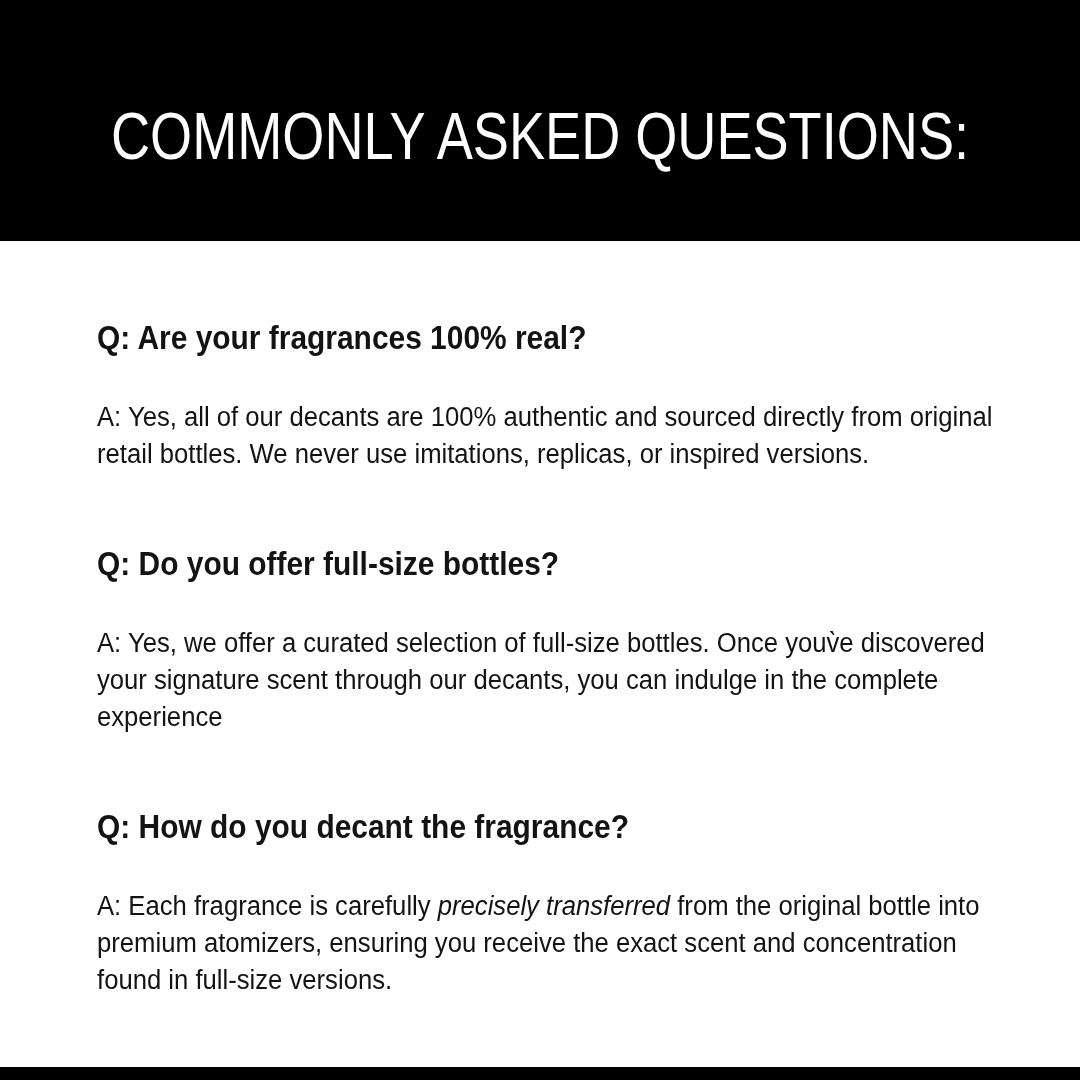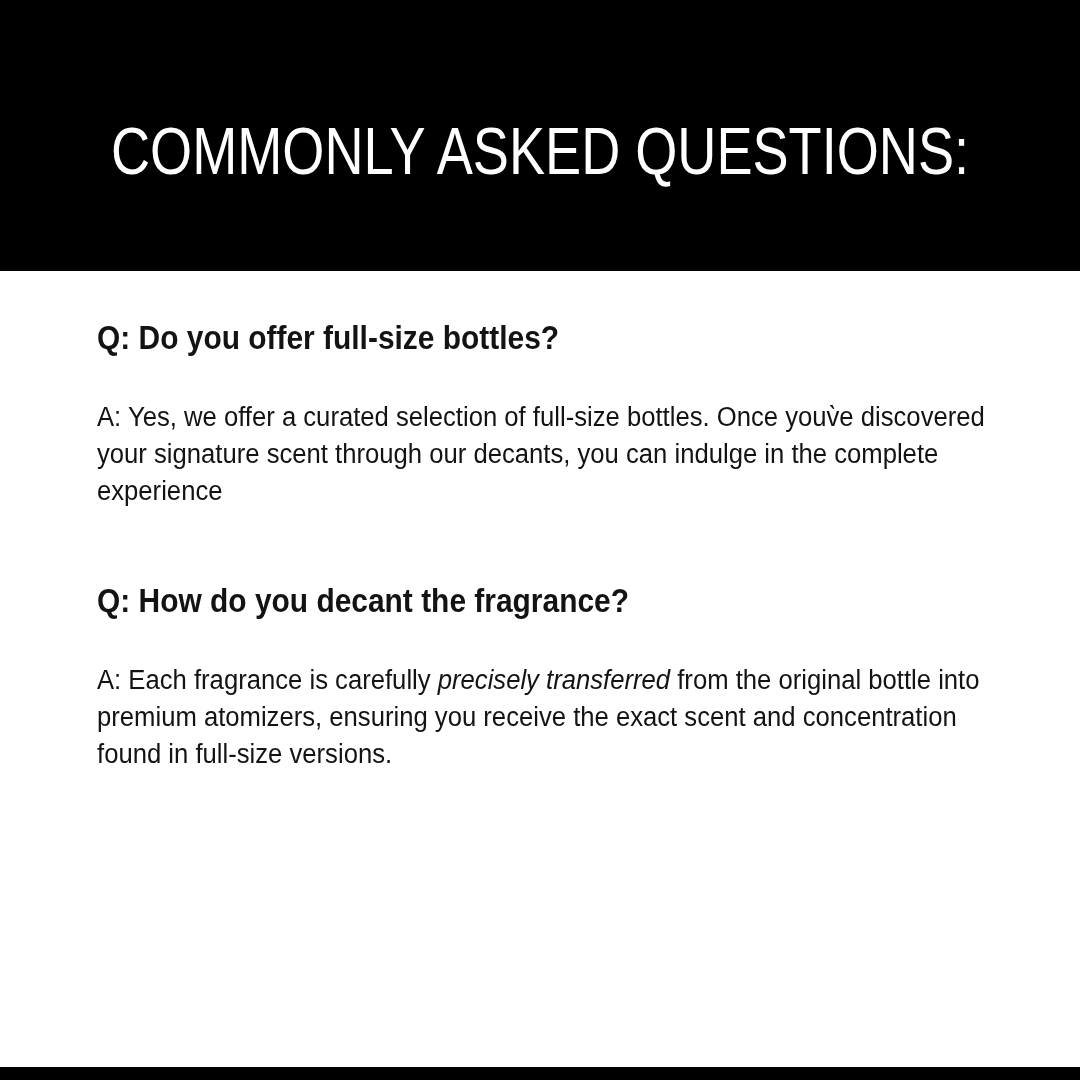--- a/index.html
+++ b/index.html
@@ -10,21 +10,21 @@
     height: 1080px;
     background: #ffffff;
     overflow: hidden;
     font-family: "Liberation Sans", sans-serif;
     color: #131313;
   }
   .header {
     position: absolute;
     top: 0; left: 0;
     width: 1080px;
-    height: 271px;
+    height: 241px;
     background: #000000;
     display: flex;
     align-items: center;
     justify-content: center;
     padding-top: 30px;
   }
   .header-title {
     display: block;
     width: 100%;
     text-align: center;
@@ -80,20 +80,24 @@
 <body>
 
 <div class="canvas">
 
   <div class="header">
     <div class="header-title">COMMONLY ASKED QUESTIONS:</div>
   </div>
 
   <div class="content">
 
+    <div class="section section-0">
+      <div class="q">Q: Are your fragrances 100% real?</div>
+      <p class="a"><span>A: Yes, all of our decants are 100% authentic and sourced directly from original retail bottles. We never use imitations, replicas, or inspired versions.</span><em></em><span></span></p>
+    </div>
 
     <div class="section section-2">
       <div class="q">Q: Do you offer full-size bottles?</div>
       <p class="a"><span>A: Yes, we offer a curated selection of full-size bottles. Once youv̀e discovered your signature scent through our decants, you can indulge in the complete experience</span><em></em><span></span></p>
     </div>
 
     <div class="section section-1">
       <div class="q">Q: How do you decant the fragrance?</div>
       <p class="a"><span>A: Each fragrance is carefully </span><em>precisely transferred</em><span> from the original bottle into premium atomizers, ensuring you receive the exact scent and concentration found in full-size versions.</span></p>
     </div>

